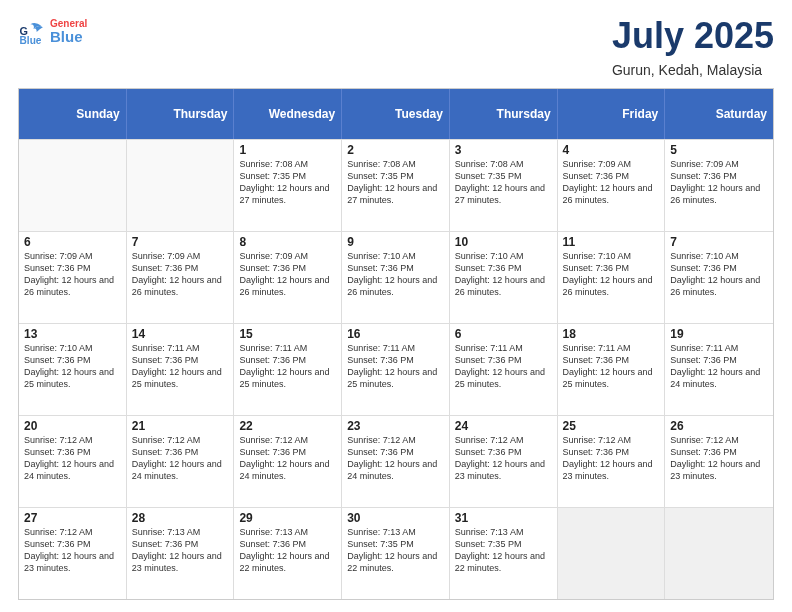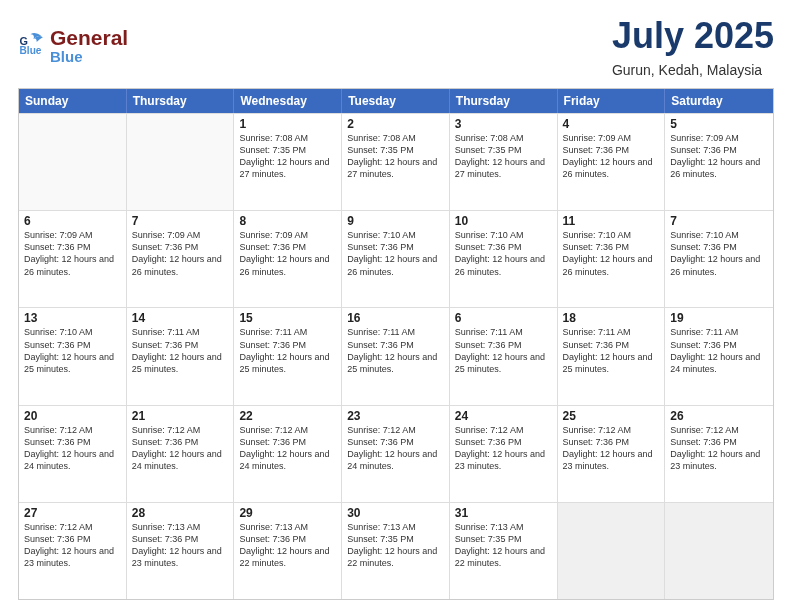--- a/index.html
+++ b/index.html
@@ -54,22 +54,22 @@
     }
     .cal-header {
       display: grid;
       grid-template-columns: repeat(7, 1fr);
       background: #3a6abf;
     }
     .cal-header-cell {
       color: #fff;
       font-size: 12px;
       font-weight: bold;
-      padding: 5px 6px;
-      text-align: left;
+      padding: 18px 6px;
+      text-align: right;
       border-right: 1px solid #5a80cf;
     }
     .cal-header-cell:last-child { border-right: none; }
     .cal-body {
       flex: 1;
       display: flex;
       flex-direction: column;
     }
     .cal-row {
       display: grid;
@@ -111,21 +111,21 @@
       <svg class="logo-icon" viewBox="0 0 36 36">
         <rect x="0" y="0" width="36" height="36" fill="white"></rect>
 
         <text x="2" y="22" font-family="Arial" font-size="14" font-weight="bold" fill="#1a3a6b">G</text>
 
         <path d="M16 8 Q22 4 30 10 Q24 10 20 14 Q22 8 16 8Z" fill="#4a90d9"></path>
         <path d="M20 14 Q26 8 32 12 Q28 14 24 18 Q24 12 20 14Z" fill="#4a90d9"></path>
         <text x="2" y="33" font-family="Arial" font-size="13" font-weight="bold" fill="#4a90d9">Blue</text>
       </svg>
       <div>
-        <div style="font-size:21px; font-weight:bold; color:#7f1d1d; line-height:1.1;margin-top:8px;">General</div>
+        <div style="font-size:10px; font-weight:bold; color:#ef4444; line-height:1.1;">General</div>
         <div style="font-size:15px; font-weight:bold; color:#4a90d9; line-height:1.1;">Blue</div>
       </div>
     </div>
     <div class="title-block">
       <div class="month-title">July 2025</div>
       <div class="subtitle">Gurun, Kedah, Malaysia</div>
     </div>
   </div>
 
   <div class="calendar">

